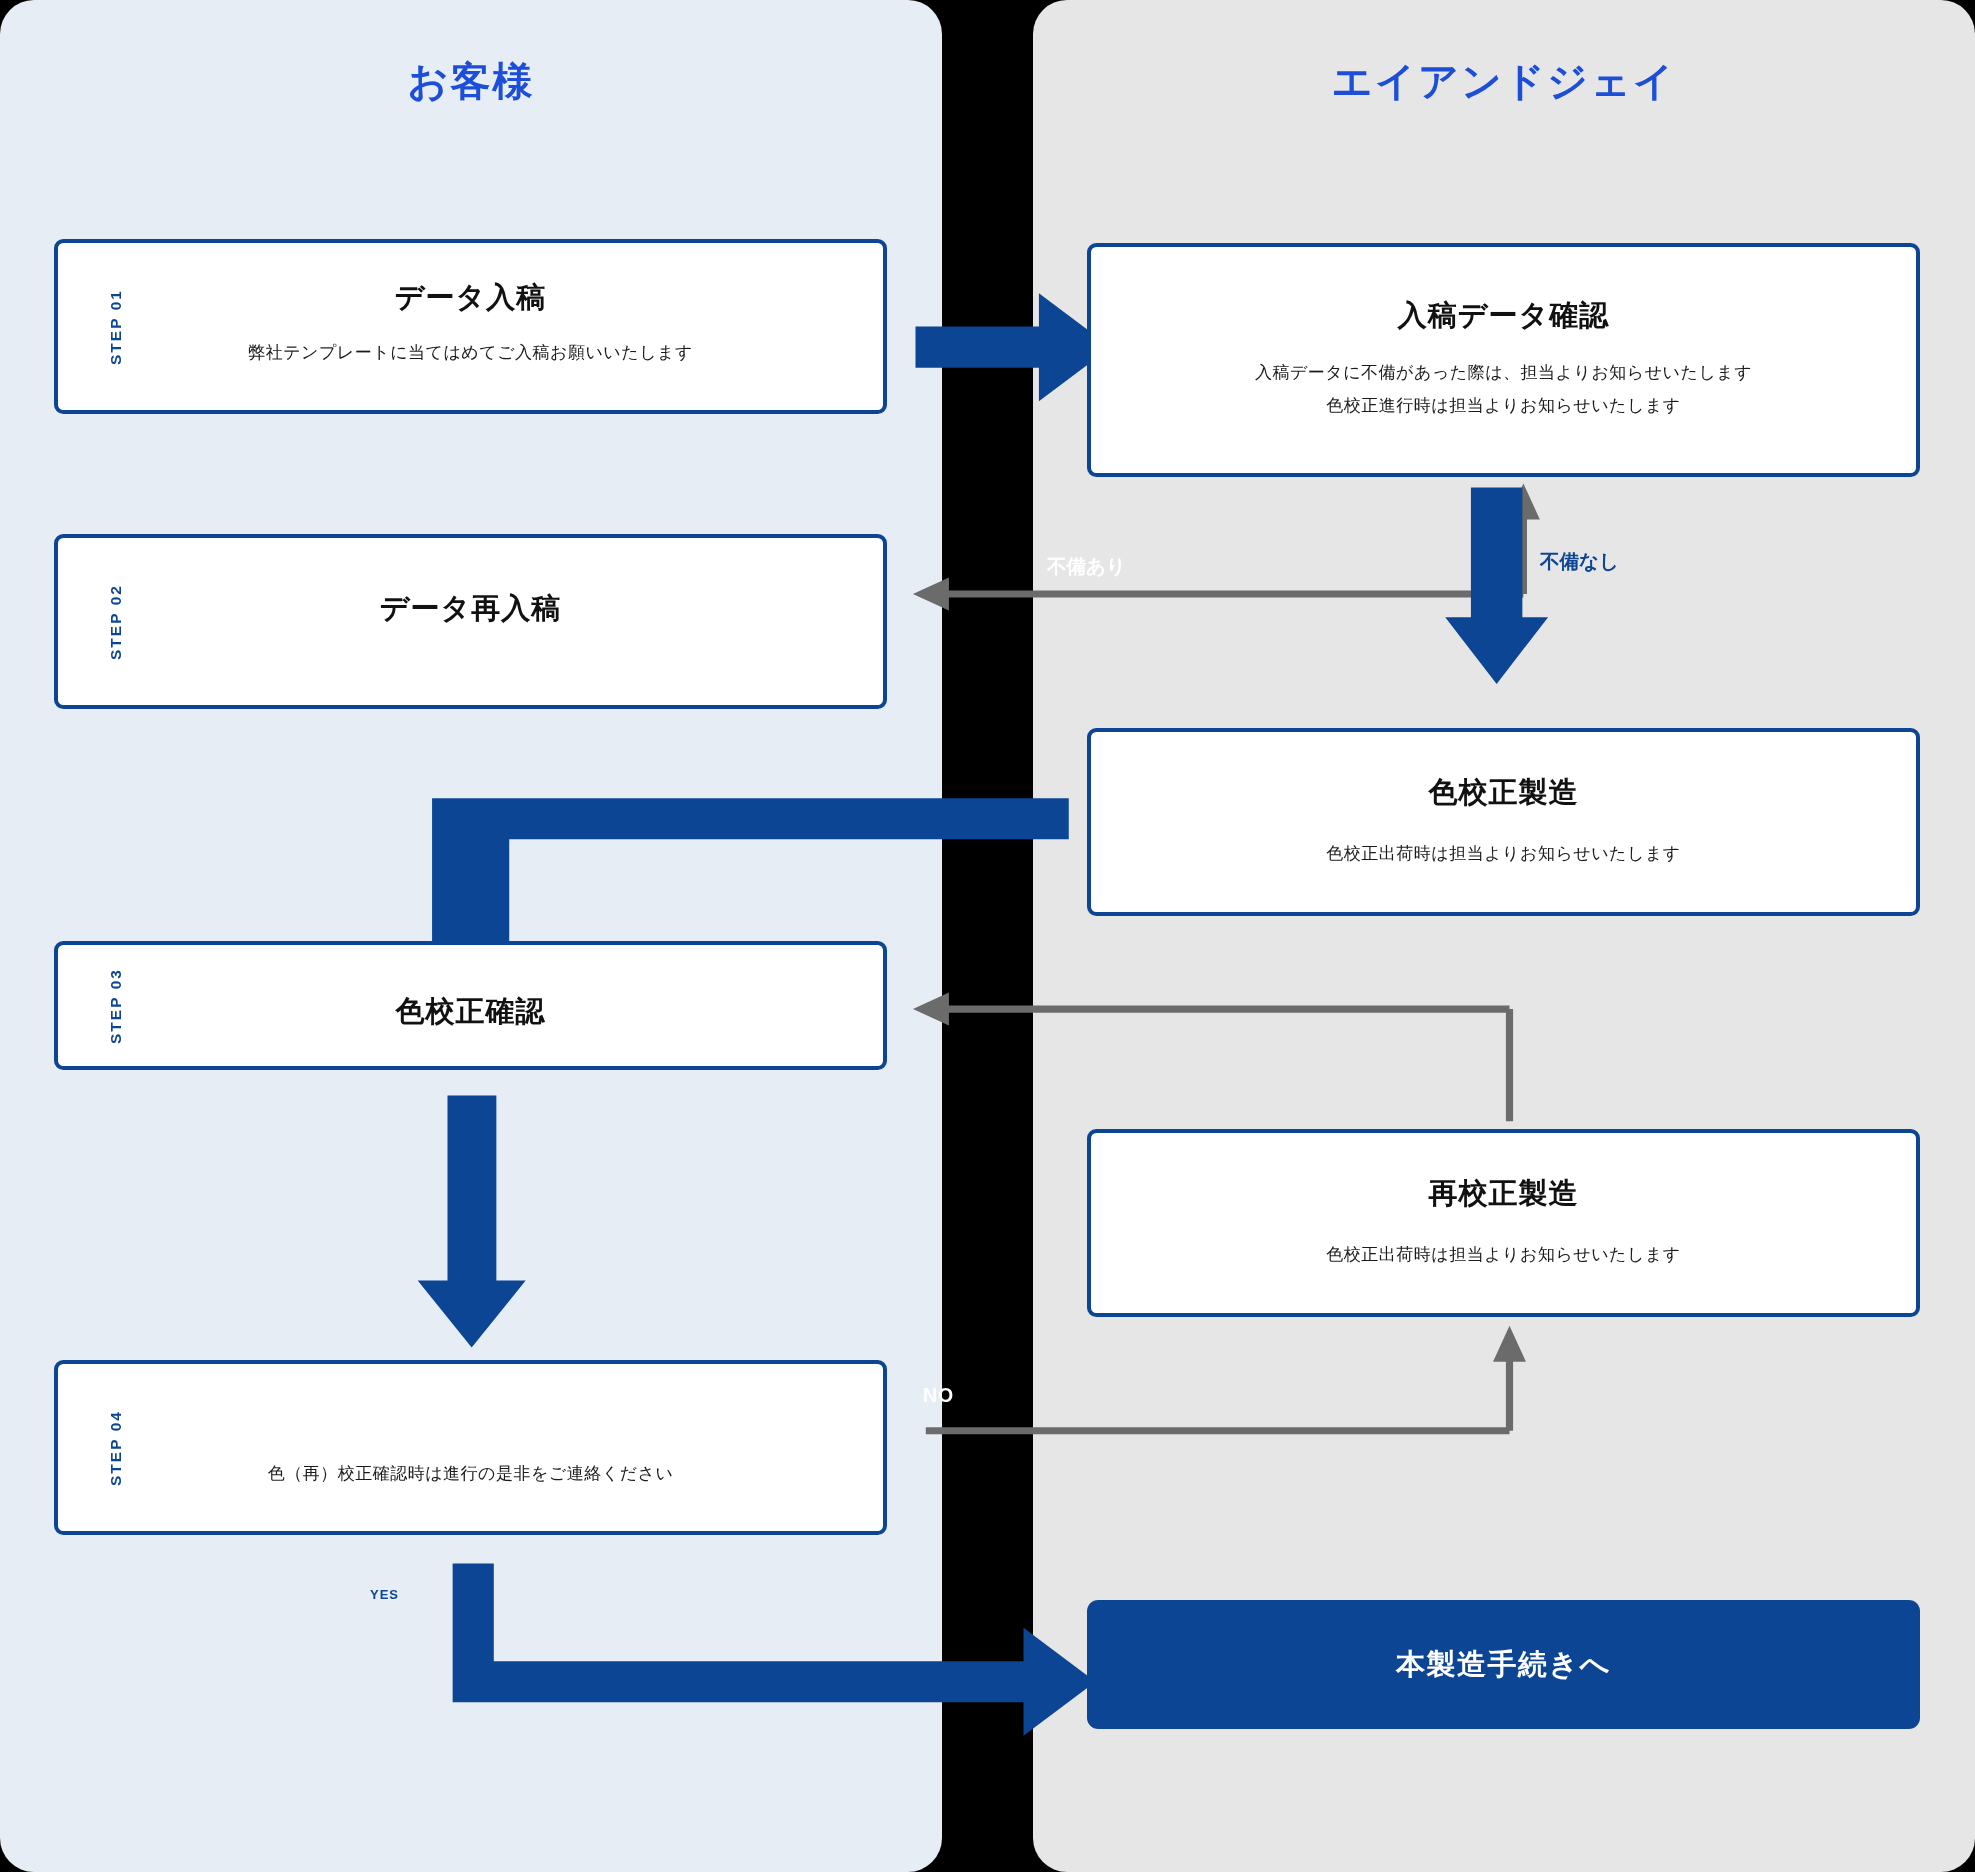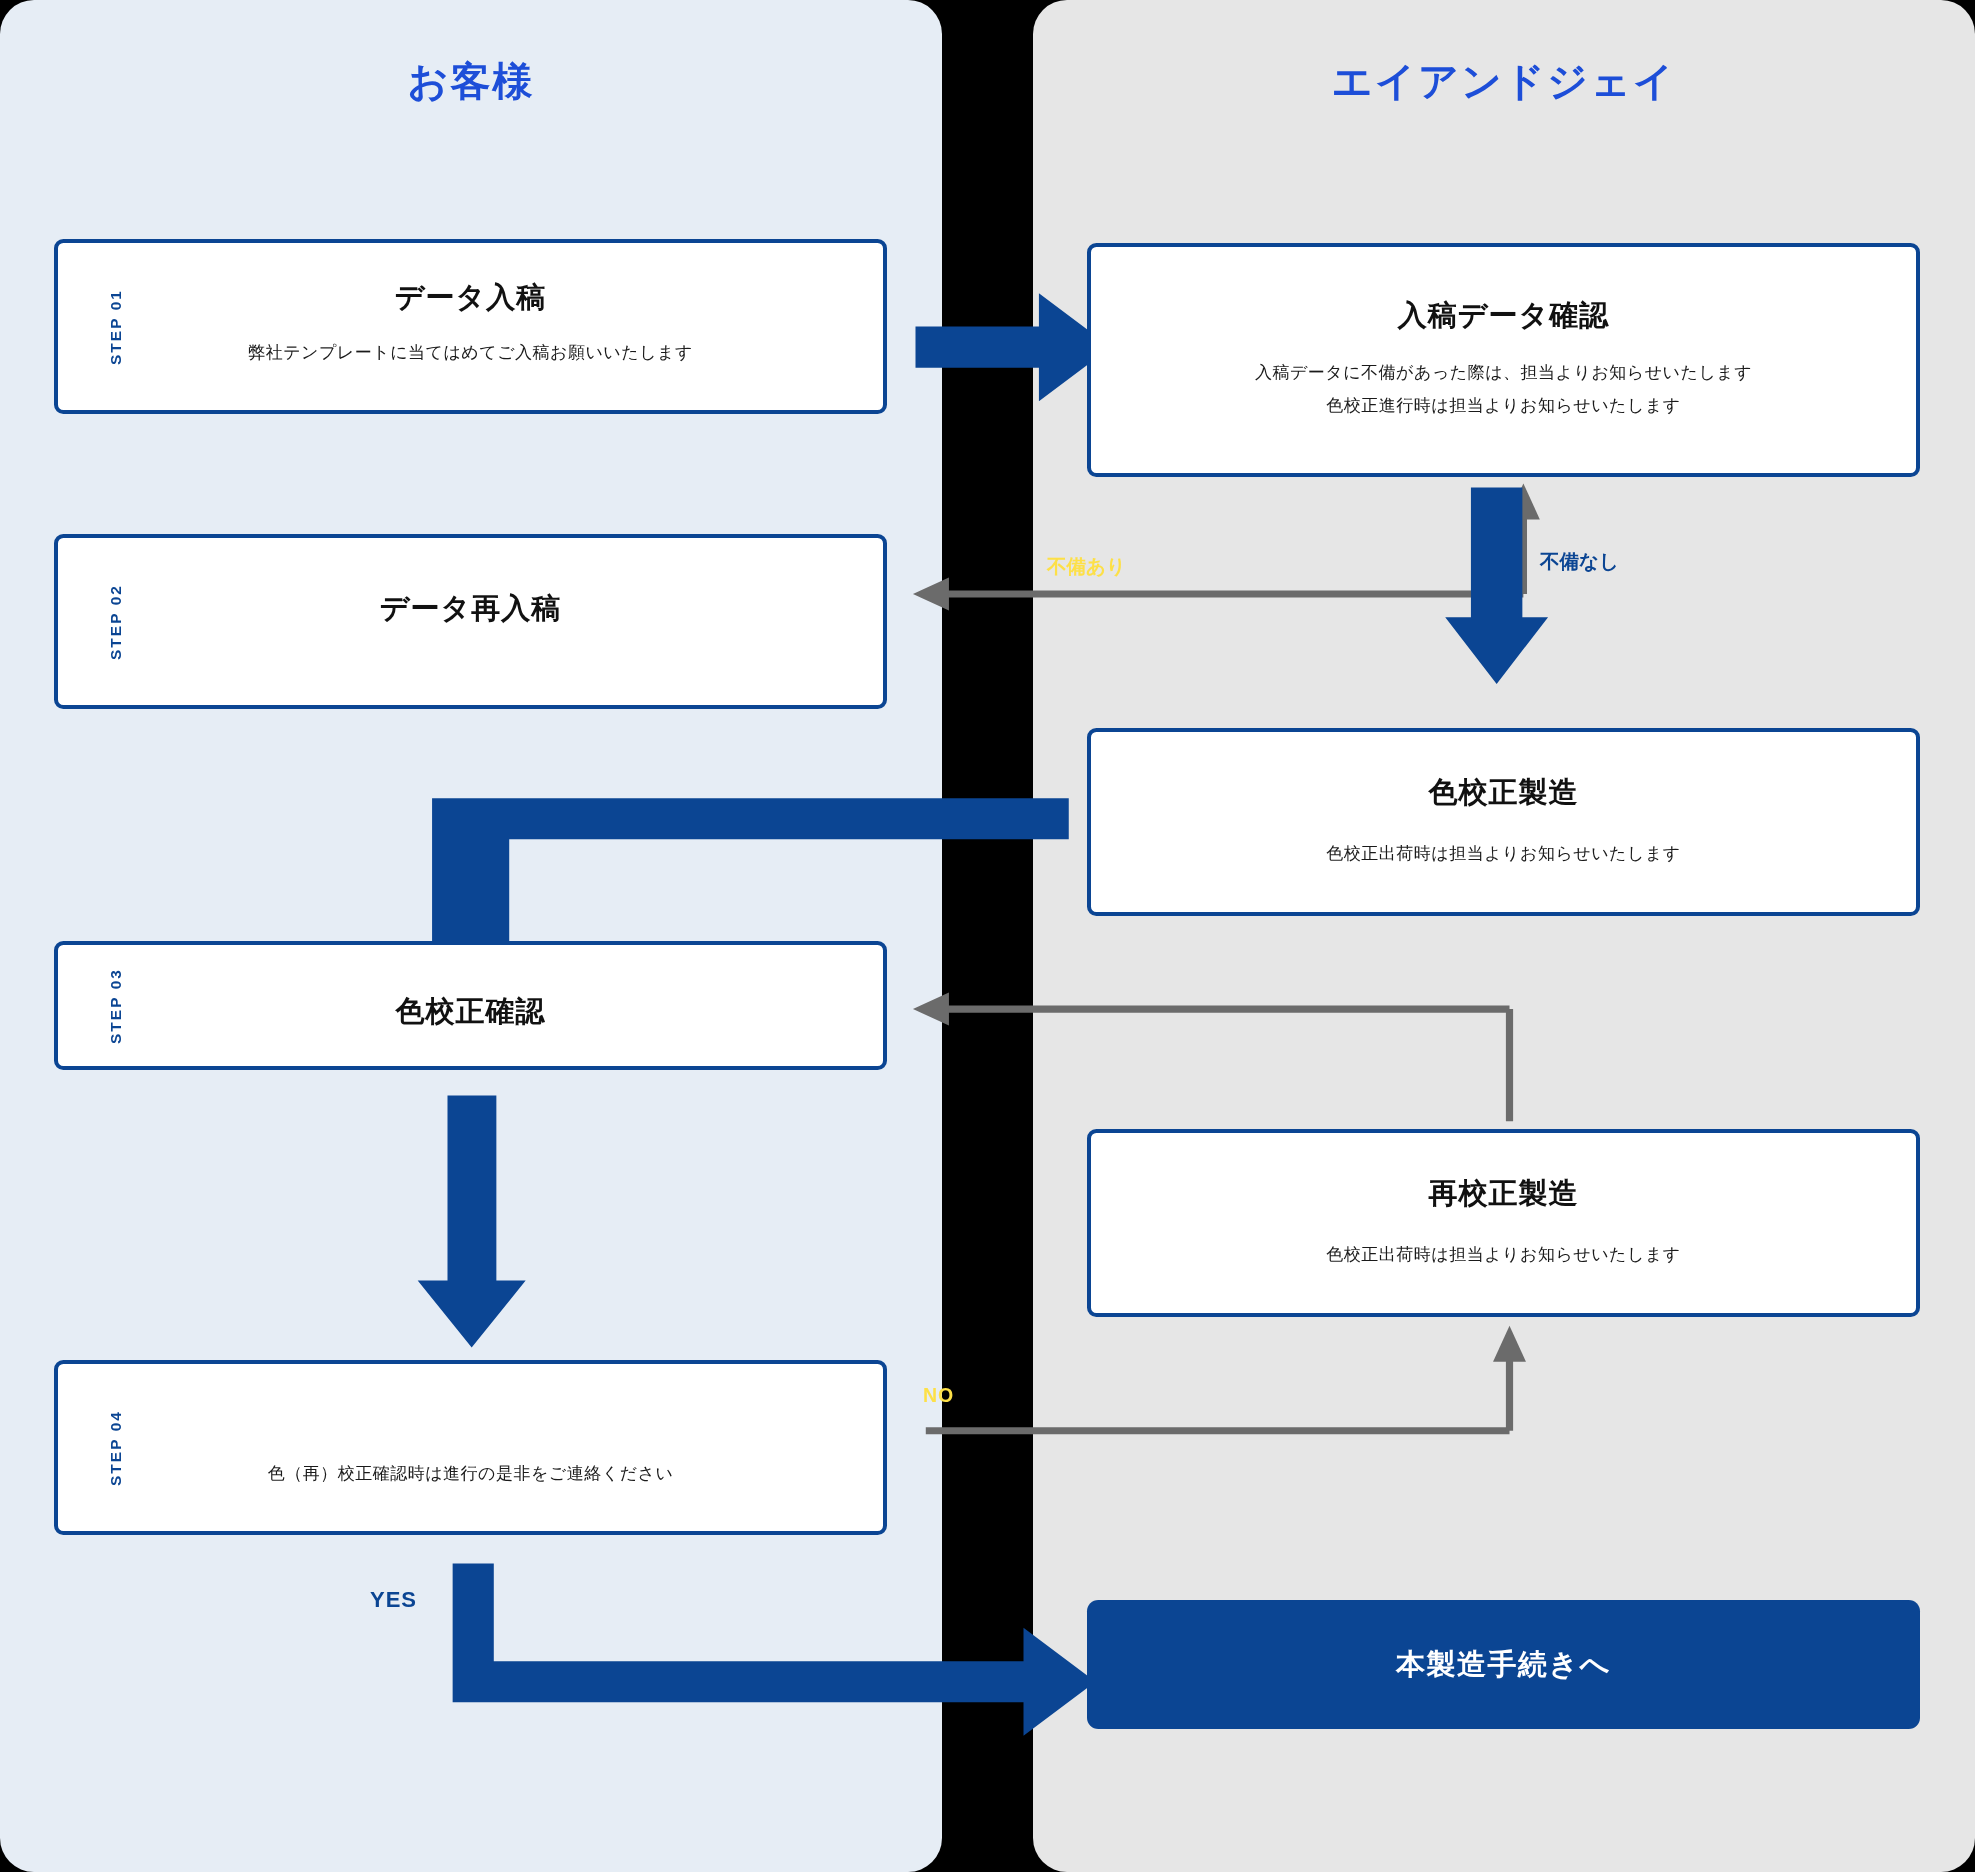--- a/index.html
+++ b/index.html
@@ -36,21 +36,21 @@
   #cta{position:absolute;background:#0b4593;border-radius:11.3px;
        display:flex;align-items:center;justify-content:center;}
   #cta span{color:#fff;font-size:29px;font-weight:bold;letter-spacing:1.5px;}
 
   
   #arrows{position:absolute;left:0;top:0;width:1975px;height:1872px;
           pointer-events:none;}
 
   .lbl{position:absolute;font-weight:bold;white-space:nowrap;}
   .lbl.blue{color:#0b4593;}
-  .lbl.gray{color:#fde047;}
+  .lbl.gray{color:#ffffff;}
 </style>
 </head>
 <body>
 
 <div id="stage">
 
   <div class="lane" id="lane-left">
     <div class="lane-title" id="title-left">お客様</div>
   </div>
 
@@ -99,21 +99,21 @@
       <path d="M880 3040 L960 3040 L960 3230 L1990 3230 L1990 3165 L2130 3270 L1990 3375 L1990 3310 L880 3310 Z" fill="#0b4593"></path>
     </g>
   </svg>
 
   <div class="lbl gray" style="left:1047px;top:553px;font-size:19.5px;">不備あり</div>
 
   <div class="lbl blue" style="left:1540px;top:548px;font-size:19.5px;">不備なし</div>
 
   <div class="lbl gray" style="left:923px;top:1384px;font-size:19.5px;letter-spacing:1px;">NO</div>
 
-  <div class="lbl blue" style="left:370px;top:1587px;font-size:22px;letter-spacing:1px;">YES</div>
+  <div class="lbl blue" style="left:370px;top:1587px;font-size:13px;letter-spacing:1px;">YES</div>
 
   <div class="box" style="left:54px;top:239px;width:833px;height:175px;">
     <div class="step">STEP 01</div>
     <div class="bx ttl" style="top:35px;">データ入稿</div>
     <div class="bx sub" style="top:95px;">弊社テンプレートに当てはめてご入稿お願いいたします</div>
   </div>
 
   <div class="box" style="left:54px;top:534px;width:833px;height:175px;">
     <div class="step">STEP 02</div>
     <div class="bx ttl" style="top:51px;">データ再入稿</div>

